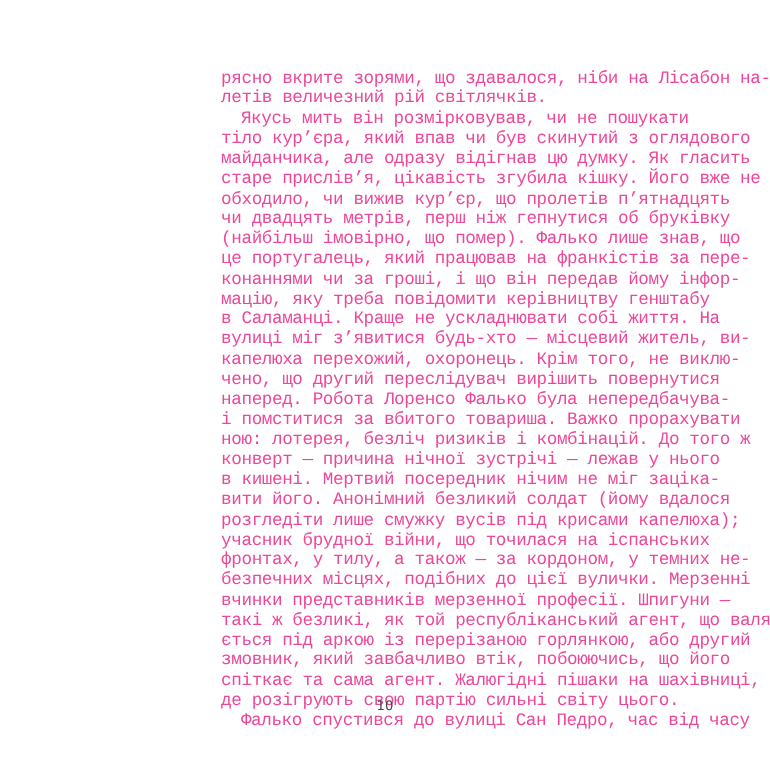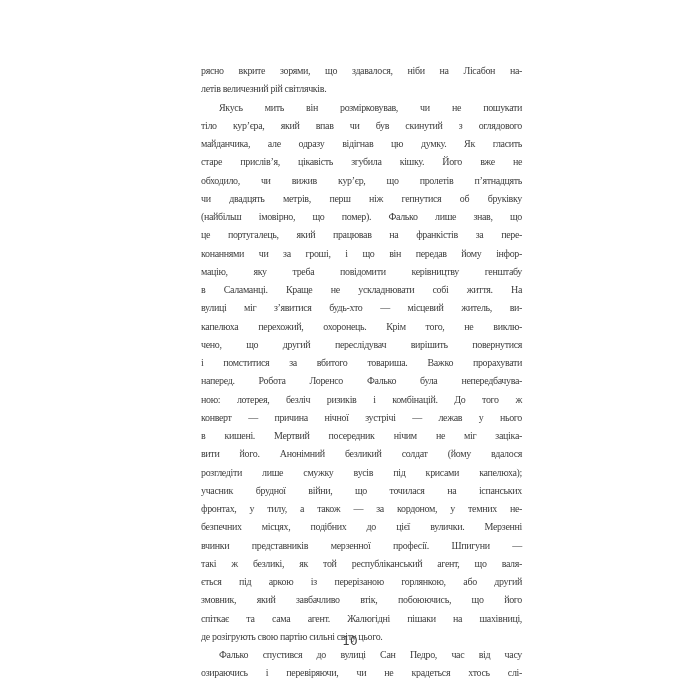--- a/index.html
+++ b/index.html
@@ -19,23 +19,23 @@
       top: 0;
       width: 700px;
       height: 700px;
       background: #ffffff;
     }
     .text-block {
       position: absolute;
       left: 201px;
       top: 62px;
       width: 321px;
-      font-family: Liberation Serif, serif;
-      font-size: 10px;
-      color: #404040;
+      font-family: Liberation Mono, monospace;
+      font-size: 16px;
+      color: #ec4899;
     }
     .line {
       display: block;
       height: 18.25px;
       line-height: 18.25px;
       white-space: nowrap;
       text-align: justify;
       text-align-last: justify;
       letter-spacing: -0.35px;
     }
@@ -70,34 +70,33 @@
     <span class="line">обходило, чи вижив кур’єр, що пролетів п’ятнадцять</span>
     <span class="line">чи двадцять метрів, перш ніж гепнутися об бруківку</span>
     <span class="line">(найбільш імовірно, що помер). Фалько лише знав, що</span>
     <span class="line">це португалець, який працював на франкістів за пере-</span>
     <span class="line">конаннями чи за гроші, і що він передав йому інфор-</span>
     <span class="line">мацію, яку треба повідомити керівництву генштабу</span>
     <span class="line">в Саламанці. Краще не ускладнювати собі життя. На</span>
     <span class="line">вулиці міг з’явитися будь-хто — місцевий житель, ви-</span>
     <span class="line">капелюха перехожий, охоронець. Крім того, не виклю-</span>
     <span class="line">чено, що другий переслідувач вирішить повернутися</span>
+    <span class="line">наперед. Робота Лоренсо Фалько була непередбачува-</span>
     <span class="line">і помститися за вбитого товариша. Важко прорахувати</span>
-    <span class="line">наперед. Робота Лоренсо Фалько була непередбачува-</span>
     <span class="line">ною: лотерея, безліч ризиків і комбінацій. До того ж</span>
     <span class="line">конверт — причина нічної зустрічі — лежав у нього</span>
     <span class="line">в кишені. Мертвий посередник нічим не міг зацікa-</span>
     <span class="line">вити його. Анонімний безликий солдат (йому вдалося</span>
     <span class="line">розгледіти лише смужку вусів під крисами капелюха);</span>
     <span class="line">учасник брудної війни, що точилася на іспанських</span>
     <span class="line">фронтах, у тилу, а також — за кордоном, у темних не-</span>
     <span class="line">безпечних місцях, подібних до цієї вулички. Мерзенні</span>
     <span class="line">вчинки представників мерзенної професії. Шпигуни —</span>
     <span class="line">такі ж безликі, як той республіканський агент, що валя-</span>
     <span class="line">ється під аркою із перерізаною горлянкою, або другий</span>
     <span class="line">змовник, який завбачливо втік, побоюючись, що його</span>
     <span class="line">спіткає та сама агент. Жалюгідні пішаки на шахівниці,</span>
     <span class="line last">де розігрують свою партію сильні світу цього.</span>
     <span class="line indent">Фалько спустився до вулиці Сан Педро, час від часу</span>
-    <span class="line">озираючись і перевіряючи, чи не крадеться хтось слі-</span>
   </div>
 
   <div class="page-number">10</div>
 </div>
 
 </body></html>

